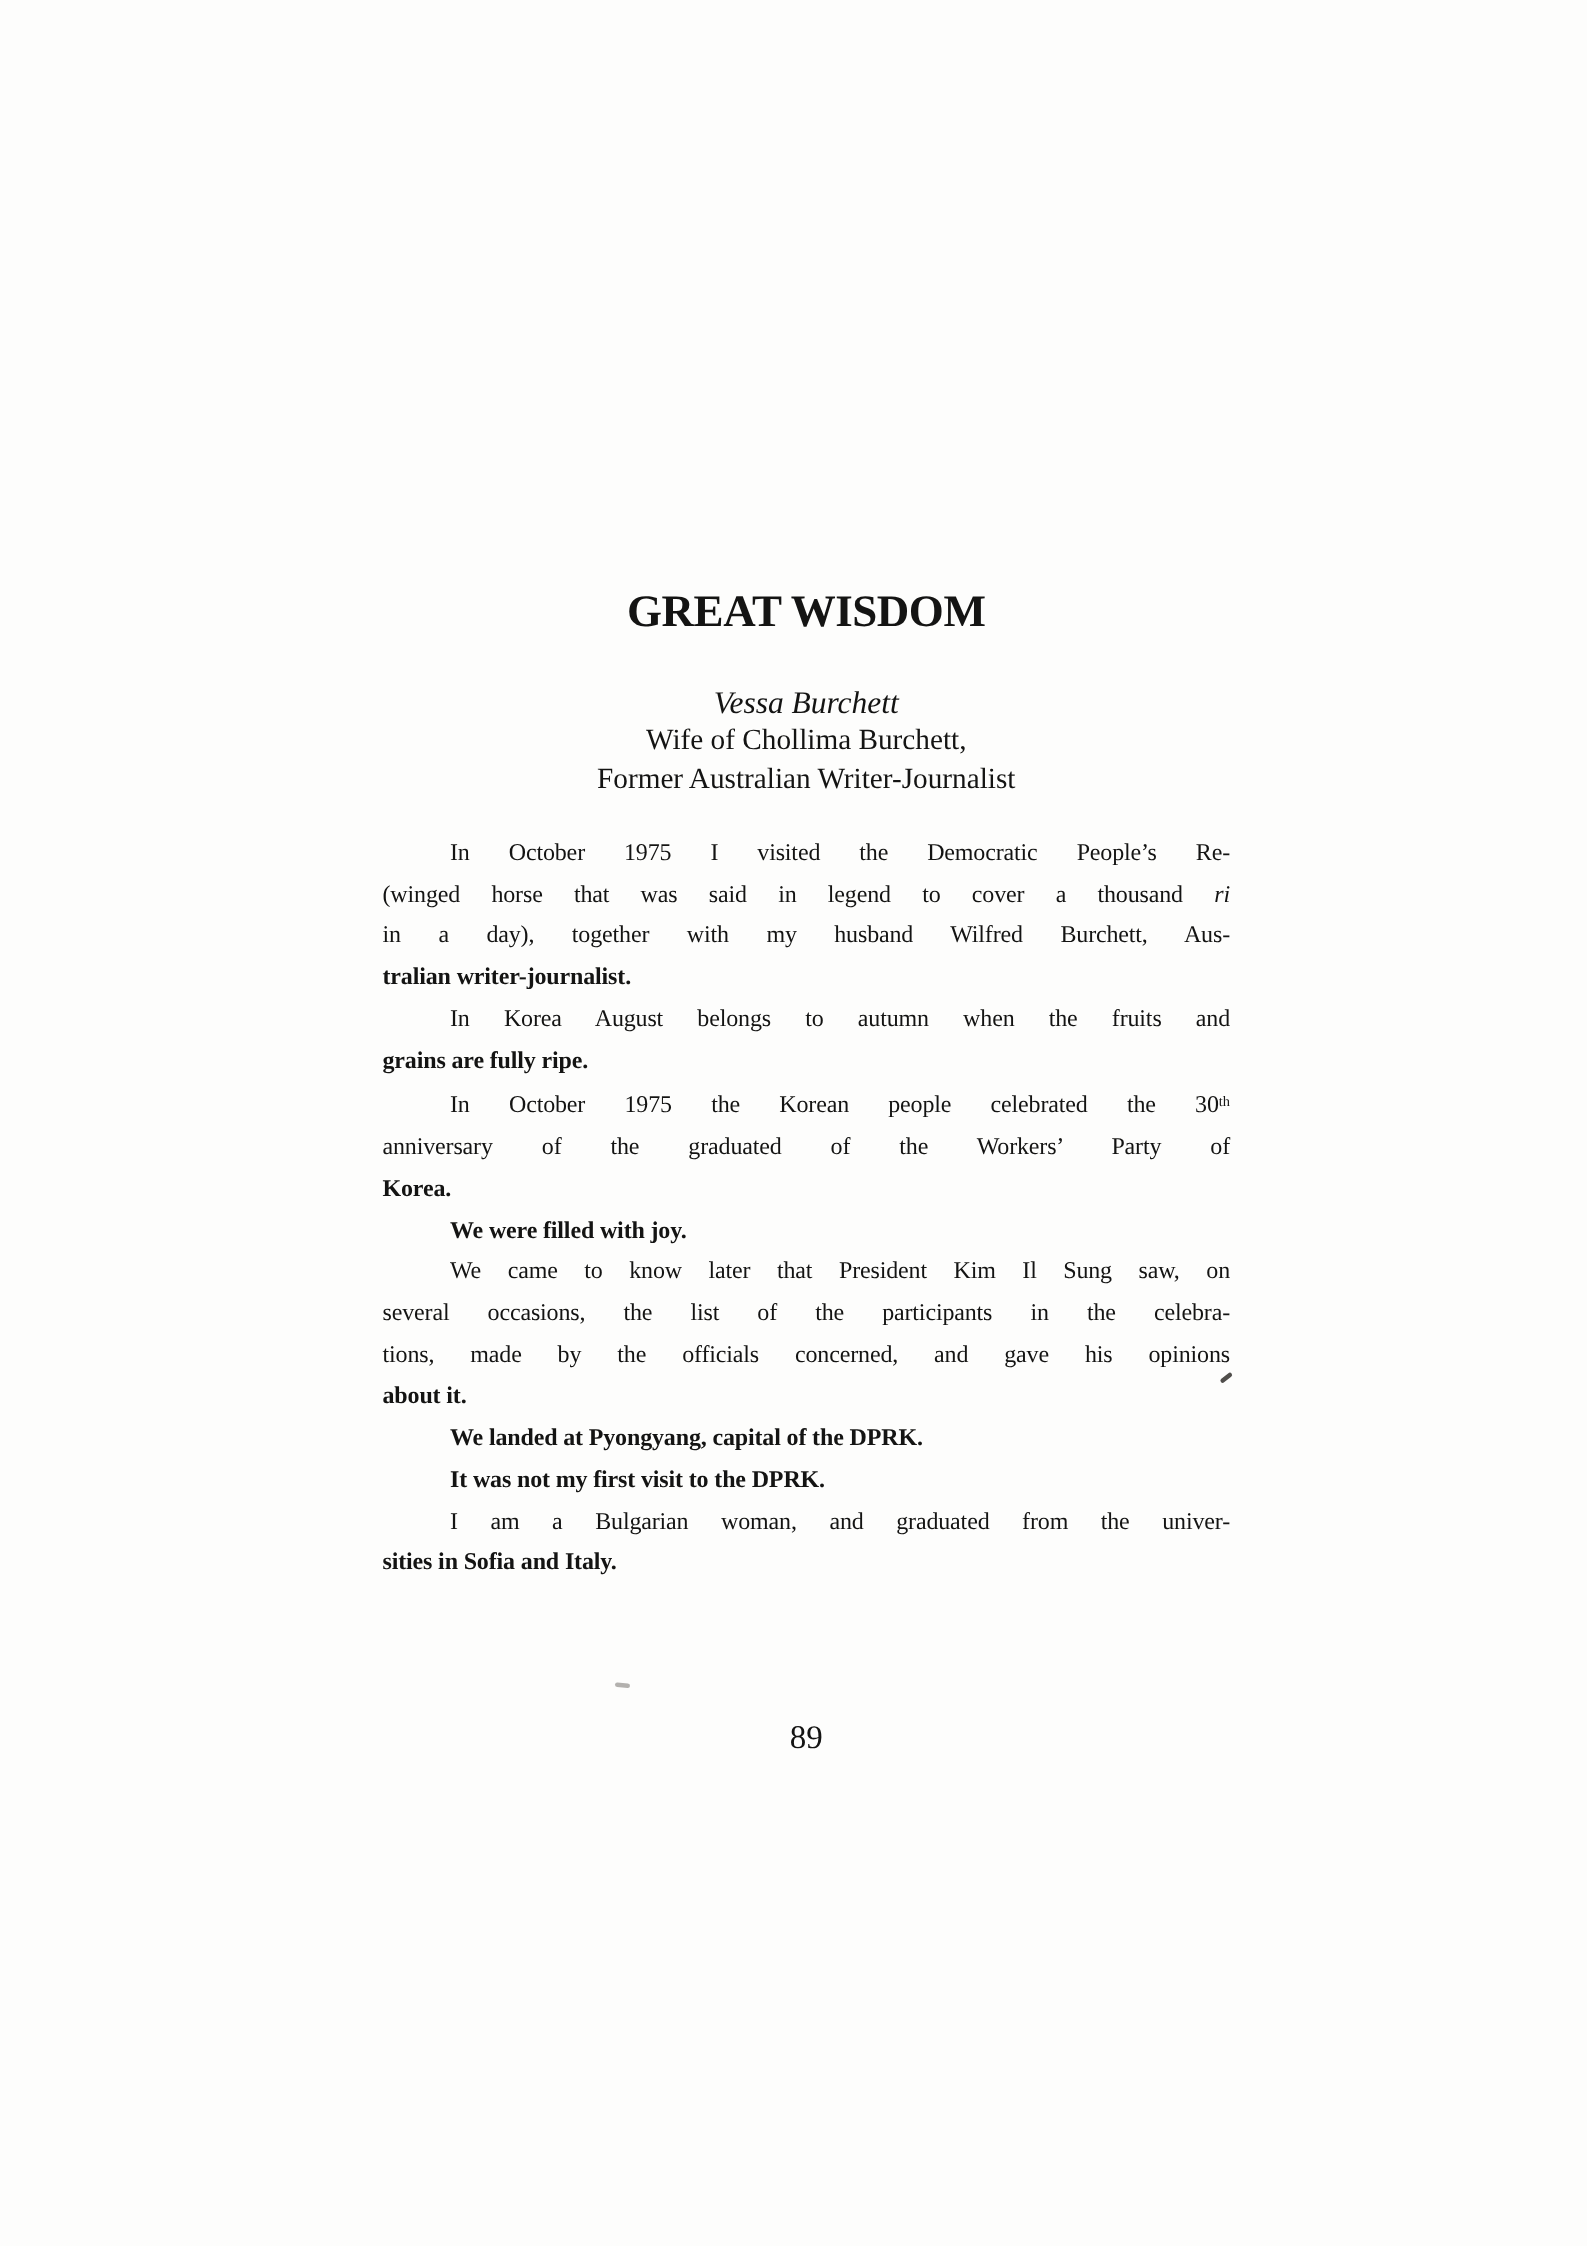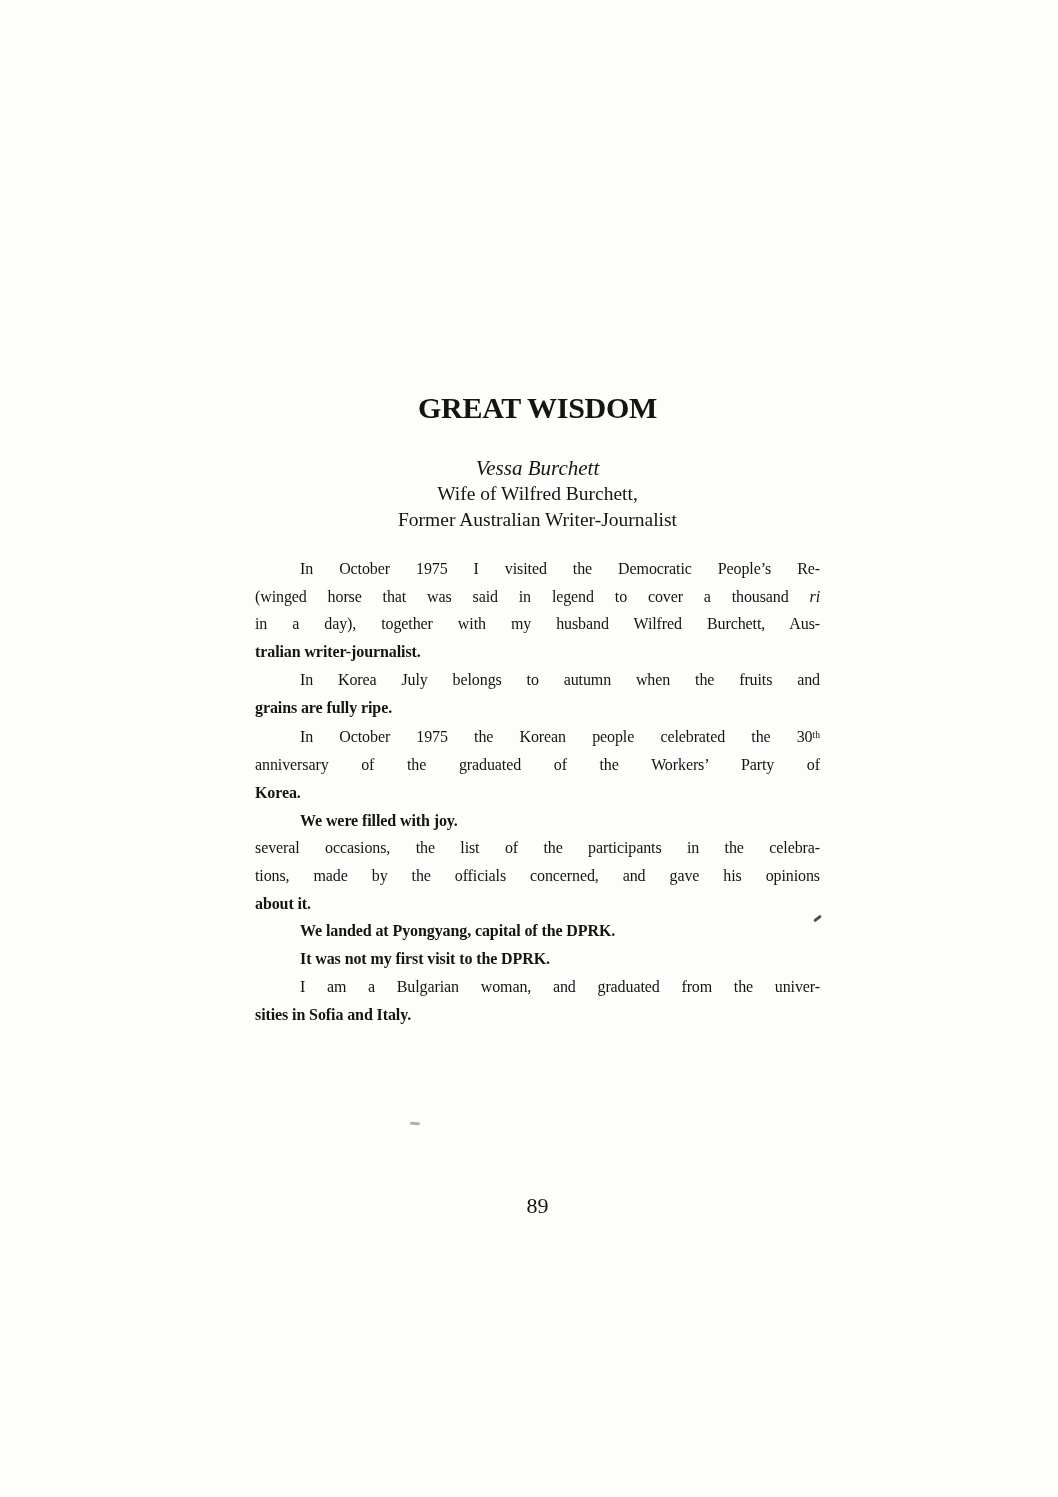--- a/index.html
+++ b/index.html
@@ -70,21 +70,20 @@
     margin-top: 28px;
   }
   .page-number {
     position: absolute;
     top: 1144px;
     left: 255px;
     width: 565px;
     text-align: center;
     font-size: 22px;
     line-height: 27px;
-    margin-top: 48px;
   }
   
   .speck-1 {
     position: absolute;
     left: 410px;
     top: 1122px;
     width: 10px;
     height: 3px;
     background: #b3b1ae;
     border-radius: 2px;
@@ -102,44 +101,45 @@
   }
 </style>
 </head>
 <body>
 
 <div class="page">
   <h1 class="title">GREAT WISDOM</h1>
 
   <div class="author-block">
     <div class="author-name">Vessa Burchett</div>
-    <div class="author-line">Wife of Wilfred Burchett,</div>
+    <div class="author-line">Wife of Chollima Burchett,</div>
     <div class="author-line">Former Australian Writer-Journalist</div>
   </div>
 
   <div class="body-text" id="body-text">
       <div class="paragraph">
         <div class="line ind">In October 1975 I visited the Democratic People’s Re-</div>
         <div class="line"><span>(winged horse that was said in legend to cover a thousand </span><span class="italic">ri</span></div>
         <div class="line">in a day), together with my husband Wilfred Burchett, Aus-</div>
         <div class="line noj">tralian writer-journalist.</div>
       </div>
       <div class="paragraph">
-        <div class="line ind">In Korea July belongs to autumn when the fruits and</div>
+        <div class="line ind">In Korea August belongs to autumn when the fruits and</div>
         <div class="line noj">grains are fully ripe.</div>
       </div>
       <div class="paragraph">
         <div class="line ind"><span>In October 1975 the Korean people celebrated the 30</span><span class="sup">th</span></div>
         <div class="line">anniversary of the graduated of the Workers’ Party of</div>
         <div class="line noj">Korea.</div>
       </div>
       <div class="paragraph">
         <div class="line ind noj">We were filled with joy.</div>
       </div>
       <div class="paragraph">
+        <div class="line ind">We came to know later that President Kim Il Sung saw, on</div>
         <div class="line">several occasions, the list of the participants in the celebra-</div>
         <div class="line">tions, made by the officials concerned, and gave his opinions</div>
         <div class="line noj">about it.</div>
       </div>
       <div class="paragraph">
         <div class="line ind noj">We landed at Pyongyang, capital of the DPRK.</div>
       </div>
       <div class="paragraph">
         <div class="line ind noj">It was not my first visit to the DPRK.</div>
       </div>

